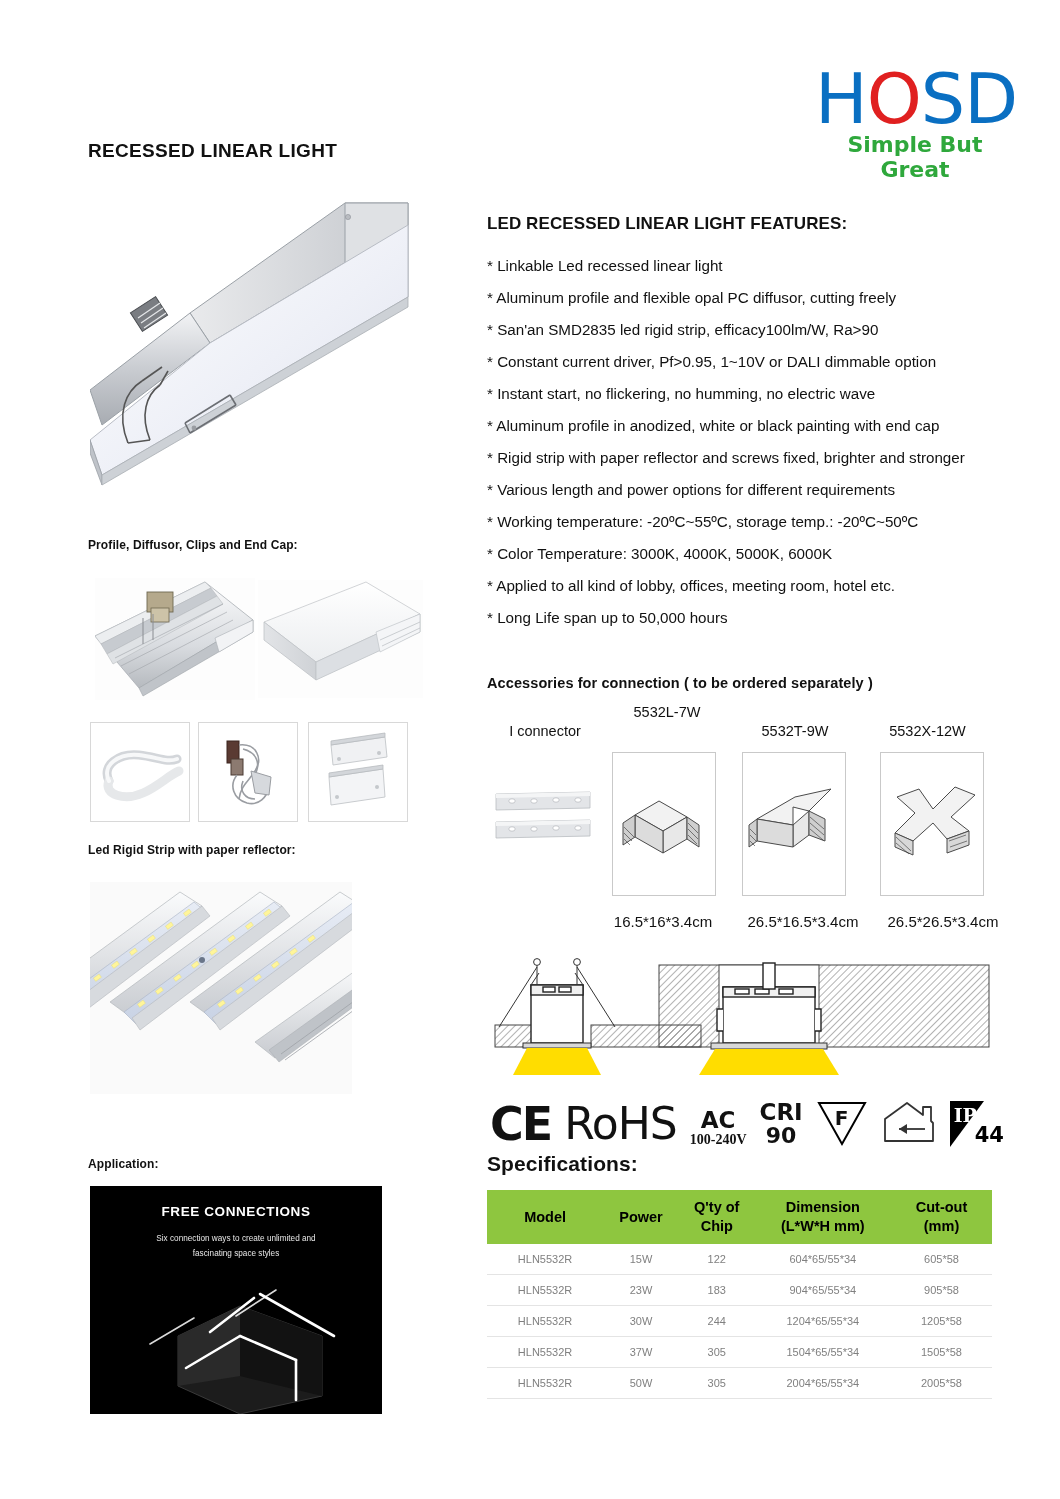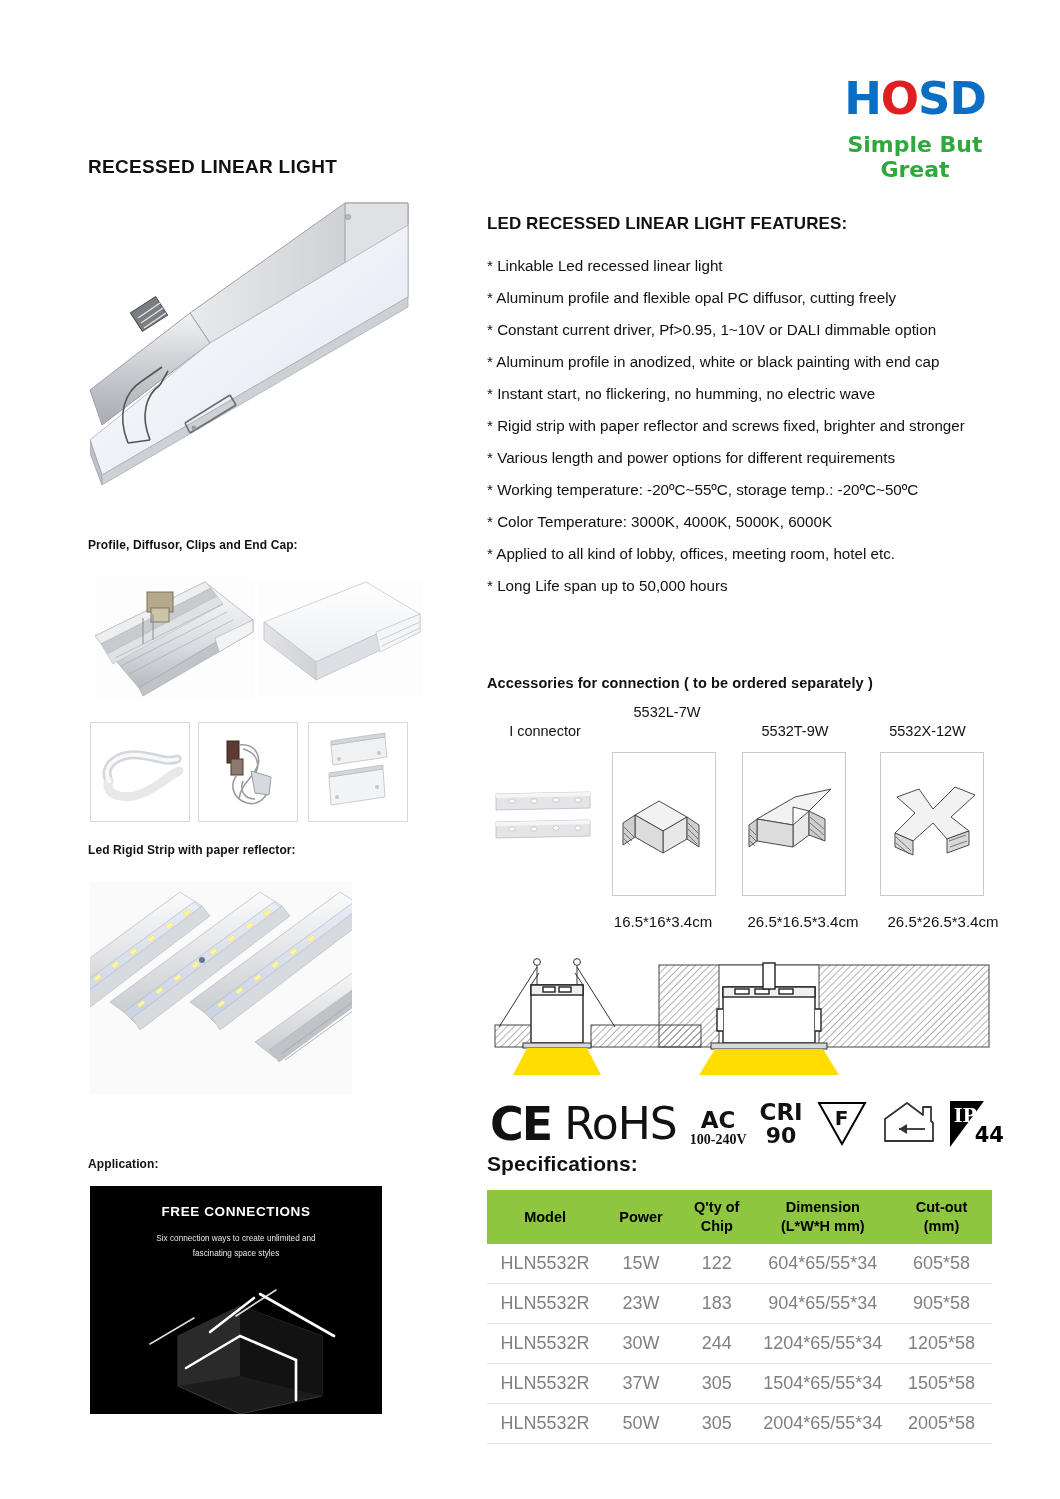--- a/index.html
+++ b/index.html
@@ -8,27 +8,27 @@
     width: 1060px; height: 1499px;
     background: #ffffff;
     font-family: "Liberation Sans", sans-serif;
     color: #111;
     overflow: hidden;
   }
   .page { position: relative; width: 1060px; height: 1499px; background:#fff; }
 
   
   .logo { position: absolute; left: 815px; top: 68px; width: 200px; height: 100px; text-align: center; }
-  .logo-word { font-size: 45px; font-weight: bold; letter-spacing: -1px; line-height: 62px; font-family:"DejaVu Sans", sans-serif; }
+  .logo-word { font-size: 70px; font-weight: normal; letter-spacing: -1px; line-height: 62px; font-family:"DejaVu Sans", sans-serif; }
   .logo-blue { color: #0a6fc2; }
   .logo-o { color: #e02020; }
   .logo-tag { font-size: 22px; font-weight: bold; color: #2fa83c; font-family:"DejaVu Sans", sans-serif; letter-spacing:0px; margin-top: 2px;}
 
   
-  .main-title { position: absolute; left: 88px; top: 140px; font-size: 19px; font-weight: bold; letter-spacing: .3px; margin-top: 16px; }
+  .main-title { position: absolute; left: 88px; top: 140px; font-size: 19px; font-weight: bold; letter-spacing: .3px; }
   .sec-head { position: absolute; font-size: 12px; font-weight: bold; letter-spacing: .1px; }
   #h-profile { left: 88px; top: 538px; }
   #h-strip  { left: 88px; top: 843px; }
   #h-app    { left: 88px; top: 1157px; }
   #h-feat   { left: 487px; top: 214px; font-size: 17px; }
   #h-acc    { left: 487px; top: 675px; font-size: 14.5px; }
   #h-spec   { left: 487px; top: 1152px; font-size: 21px; }
 
   
   .features { position: absolute; left: 487px; top: 250px; width: 530px; }
@@ -88,21 +88,21 @@
   .ip-p { position:absolute; left:4px; top:3px; color:#fff; font-size:19px; font-weight:bold; font-family:"DejaVu Serif", serif; }
   .ip-n { position:absolute; left:25px; top:22px; color:#000; font-size:21px; font-weight:bold; font-family:"DejaVu Sans", sans-serif; }
 
   
   .spec-table { position: absolute; left: 487px; top: 1190px; width: 505px; border-collapse: collapse; }
   .spec-table th {
     background: #8ec63f; color: #000; font-size: 14.5px; font-weight: bold;
     padding: 8px 2px; line-height: 19px; text-align: center; border: none;
   }
   .spec-table td {
-    font-size: 18px; color: #808080; text-align: center;
+    font-size: 11px; color: #808080; text-align: center;
     padding: 9px 2px; border-bottom: 1px solid #e4e4e4;
   }
   .spec-table tr:last-child td { border-bottom: 1px solid #e4e4e4; }
   .col-model { width: 23%; }
   .col-power { width: 15%; }
   .col-qty   { width: 15%; }
   .col-dim   { width: 27%; }
   .col-cut   { width: 20%; }
 </style>
 </head>
@@ -368,23 +368,24 @@
     <div class="app-sub">
       <span>Six connection ways to create unlimited and</span><br>
       <span>fascinating space styles</span>
     </div>
   </div>
 
   <div class="sec-head" id="h-feat">LED RECESSED LINEAR LIGHT FEATURES:</div>
   <ul class="features">
     <li>* Linkable Led recessed linear light</li>
     <li>* Aluminum profile and flexible opal PC diffusor, cutting freely</li>
+    <li>* San'an SMD2835 led rigid strip, efficacy100lm/W, Ra&gt;90</li>
     <li>* Constant current driver, Pf&gt;0.95, 1~10V or DALI dimmable option</li>
+    <li>* Instant start, no flickering, no humming, no electric wave</li>
     <li>* Aluminum profile in anodized, white or black painting with end cap</li>
-    <li>* Instant start, no flickering, no humming, no electric wave</li>
     <li>* Rigid strip with paper reflector and screws fixed, brighter and stronger</li>
     <li>* Various length and power options for different requirements</li>
     <li>* Working temperature: -20ºC~55ºC, storage temp.: -20ºC~50ºC</li>
     <li>* Color Temperature: 3000K, 4000K, 5000K, 6000K</li>
     <li>* Applied to all kind of lobby, offices, meeting room, hotel etc.</li>
     <li>* Long Life span up to 50,000 hours</li>
   </ul>
 
   <div class="sec-head" id="h-acc">Accessories for connection ( to be ordered separately )</div>
 

